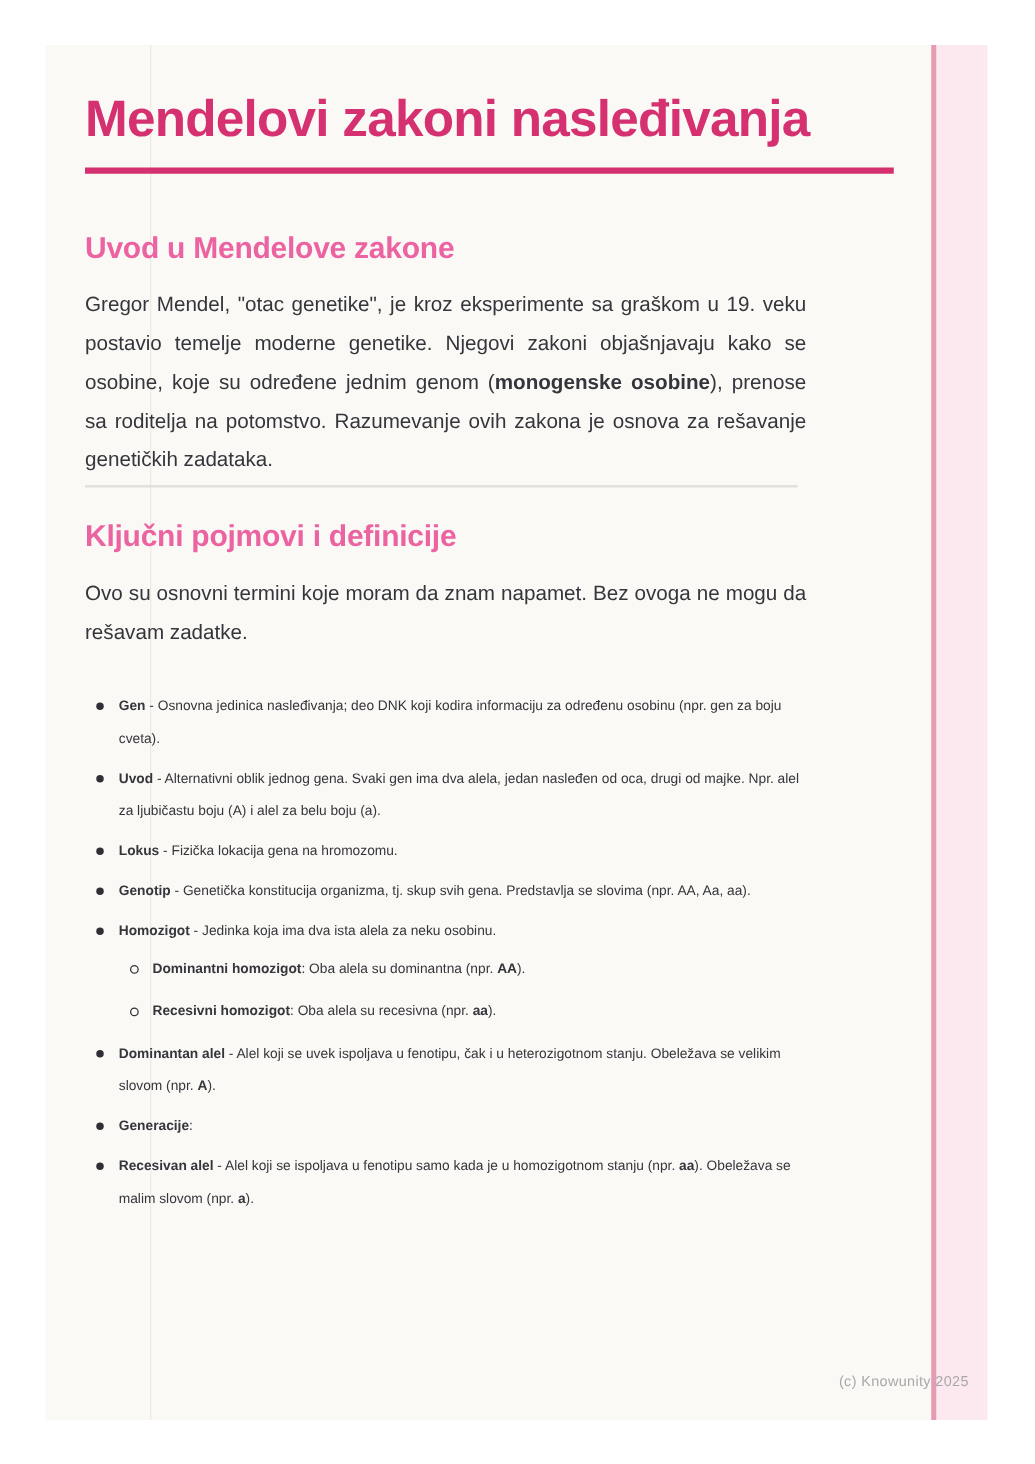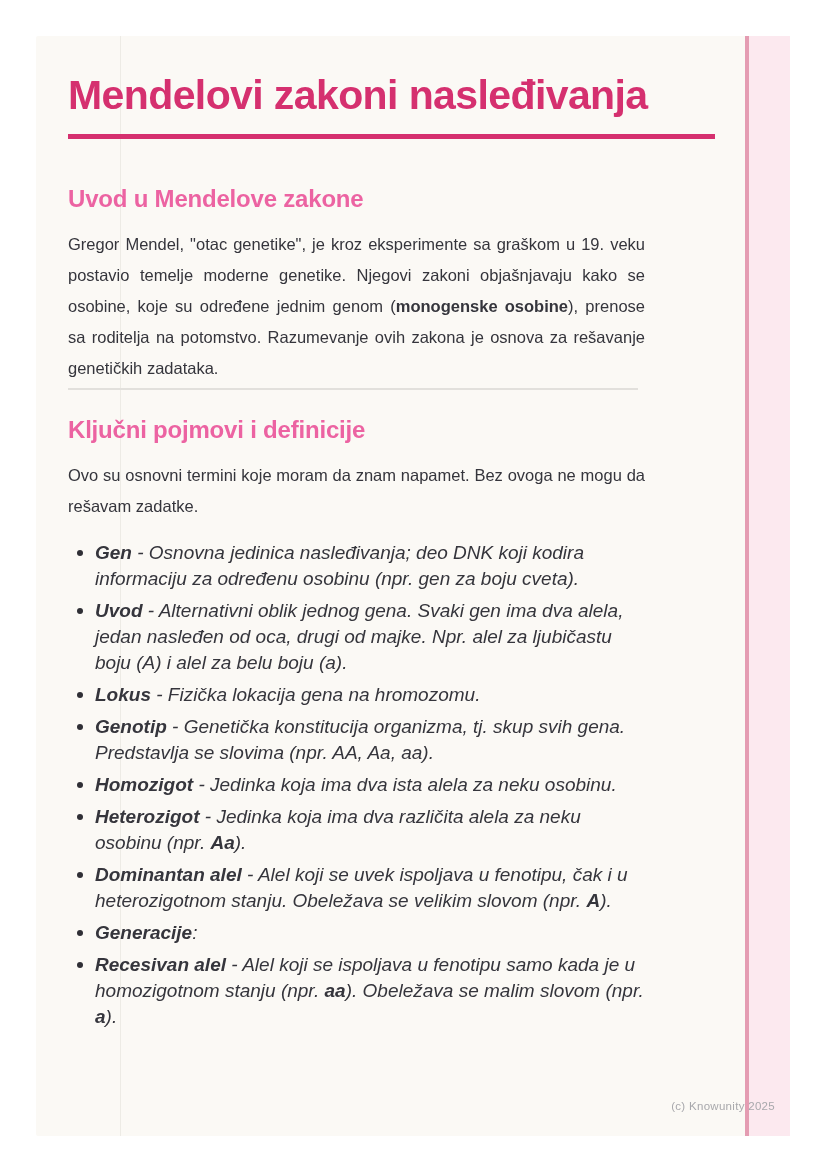--- a/index.html
+++ b/index.html
@@ -84,27 +84,26 @@
     text-align: justify;
   }
   hr.divider {
     border: none;
     margin: 4px 0 0 0;
     width: 570px;
     height: 2px;
     background: #e2e0dc;
   }
   ul.term-list {
-    margin: 18px 0 0 0;
+    margin: 30px 0 0 0;
     padding: 0;
     list-style: none;
     width: 577px;
     color: #35353c;
-    font-size: 19px;
-    font-style: italic;
+    font-size: 11px;
   }
   li.term-item {
     position: relative;
     padding-left: 27px;
     margin-bottom: 6px;
     line-height: 26px;
     max-width: 553px;
   }
   li.term-item::before {
     content: '';
@@ -164,22 +163,24 @@
       <h2 class="h2 first">Uvod u Mendelove zakone</h2>
       <p class="para"><span>Gregor Mendel, "otac genetike", je kroz eksperimente sa graškom u 19. veku postavio temelje moderne genetike. Njegovi zakoni objašnjavaju kako se osobine, koje su određene jednim genom (</span><span class="b">monogenske osobine</span><span>), prenose sa roditelja na potomstvo. Razumevanje ovih zakona je osnova za rešavanje genetičkih zadataka.</span></p>
       <hr class="divider">
       <h2 class="h2">Ključni pojmovi i definicije</h2>
       <p class="para"><span>Ovo su osnovni termini koje moram da znam napamet. Bez ovoga ne mogu da rešavam zadatke.</span></p>
       <ul class="term-list">
           <li class="term-item"><span class="b">Gen</span><span> - Osnovna jedinica nasleđivanja; deo DNK koji kodira informaciju za određenu osobinu (npr. gen za boju cveta).</span></li>
           <li class="term-item"><span class="b">Uvod</span><span> - Alternativni oblik jednog gena. Svaki gen ima dva alela, jedan nasleđen od oca, drugi od majke. Npr. alel za ljubičastu boju (A) i alel za belu boju (a).</span></li>
           <li class="term-item"><span class="b">Lokus</span><span> - Fizička lokacija gena na hromozomu.</span></li>
           <li class="term-item"><span class="b">Genotip</span><span> - Genetička konstitucija organizma, tj. skup svih gena. Predstavlja se slovima (npr. AA, Aa, aa).</span></li>
-          <li class="term-item"><span class="b">Homozigot</span><span> - Jedinka koja ima dva ista alela za neku osobinu.</span></li>
-          <li class="term-item"><span class="b">Heterozigot</span><span> - Jedinka koja ima dva različita alela za neku osobinu (npr. </span><span class="b">Aa</span><span>).</span></li>
+          <li class="term-item"><span class="b">Homozigot</span><span> - Jedinka koja ima dva ista alela za neku osobinu.</span><ul class="sub-list">
+              <li class="sub-item"><span class="b">Dominantni homozigot</span><span>: Oba alela su dominantna (npr. </span><span class="b">AA</span><span>).</span></li>
+              <li class="sub-item"><span class="b">Recesivni homozigot</span><span>: Oba alela su recesivna (npr. </span><span class="b">aa</span><span>).</span></li>
+            </ul></li>
           <li class="term-item"><span class="b">Dominantan alel</span><span> - Alel koji se uvek ispoljava u fenotipu, čak i u heterozigotnom stanju. Obeležava se velikim slovom (npr. </span><span class="b">A</span><span>).</span></li>
           <li class="term-item"><span class="b">Generacije</span><span>:</span></li>
           <li class="term-item"><span class="b">Recesivan alel</span><span> - Alel koji se ispoljava u fenotipu samo kada je u homozigotnom stanju (npr. </span><span class="b">aa</span><span>). Obeležava se malim slovom (npr. </span><span class="b">a</span><span>).</span></li>
         </ul>
     </div>
     <div class="watermark">(c) Knowunity 2025</div>
   </div>
 </div>
 
 </body></html>

